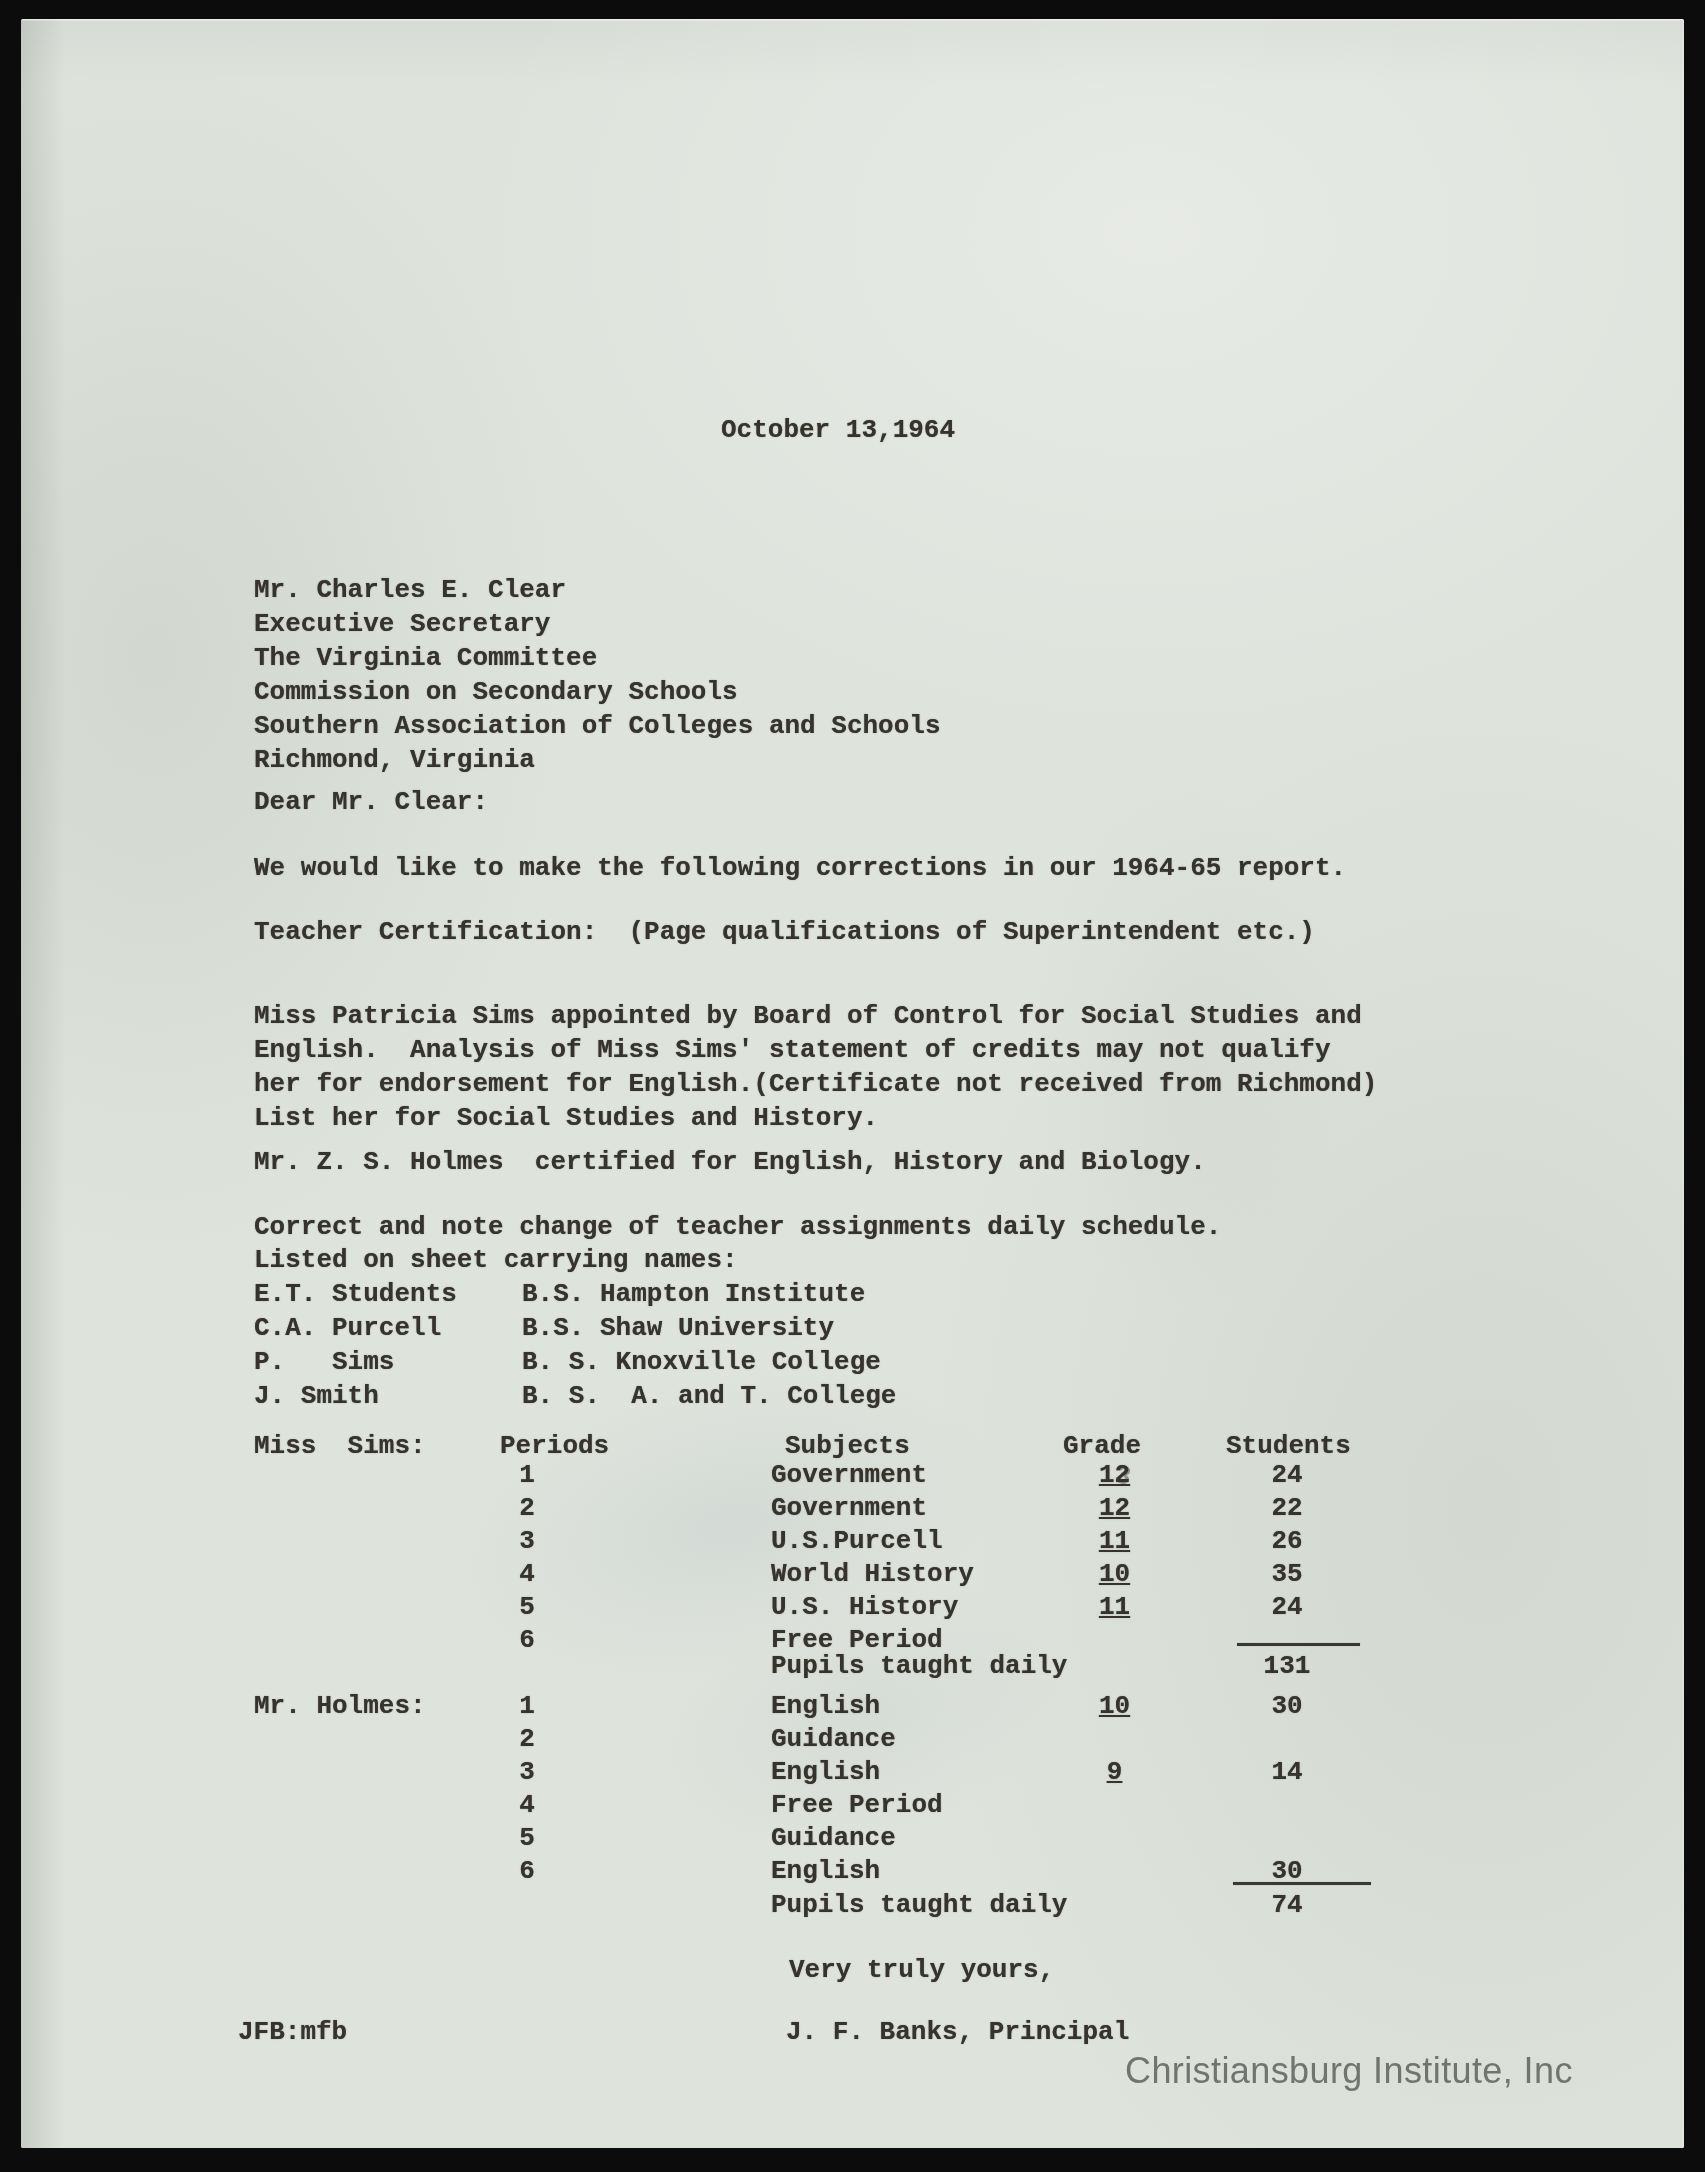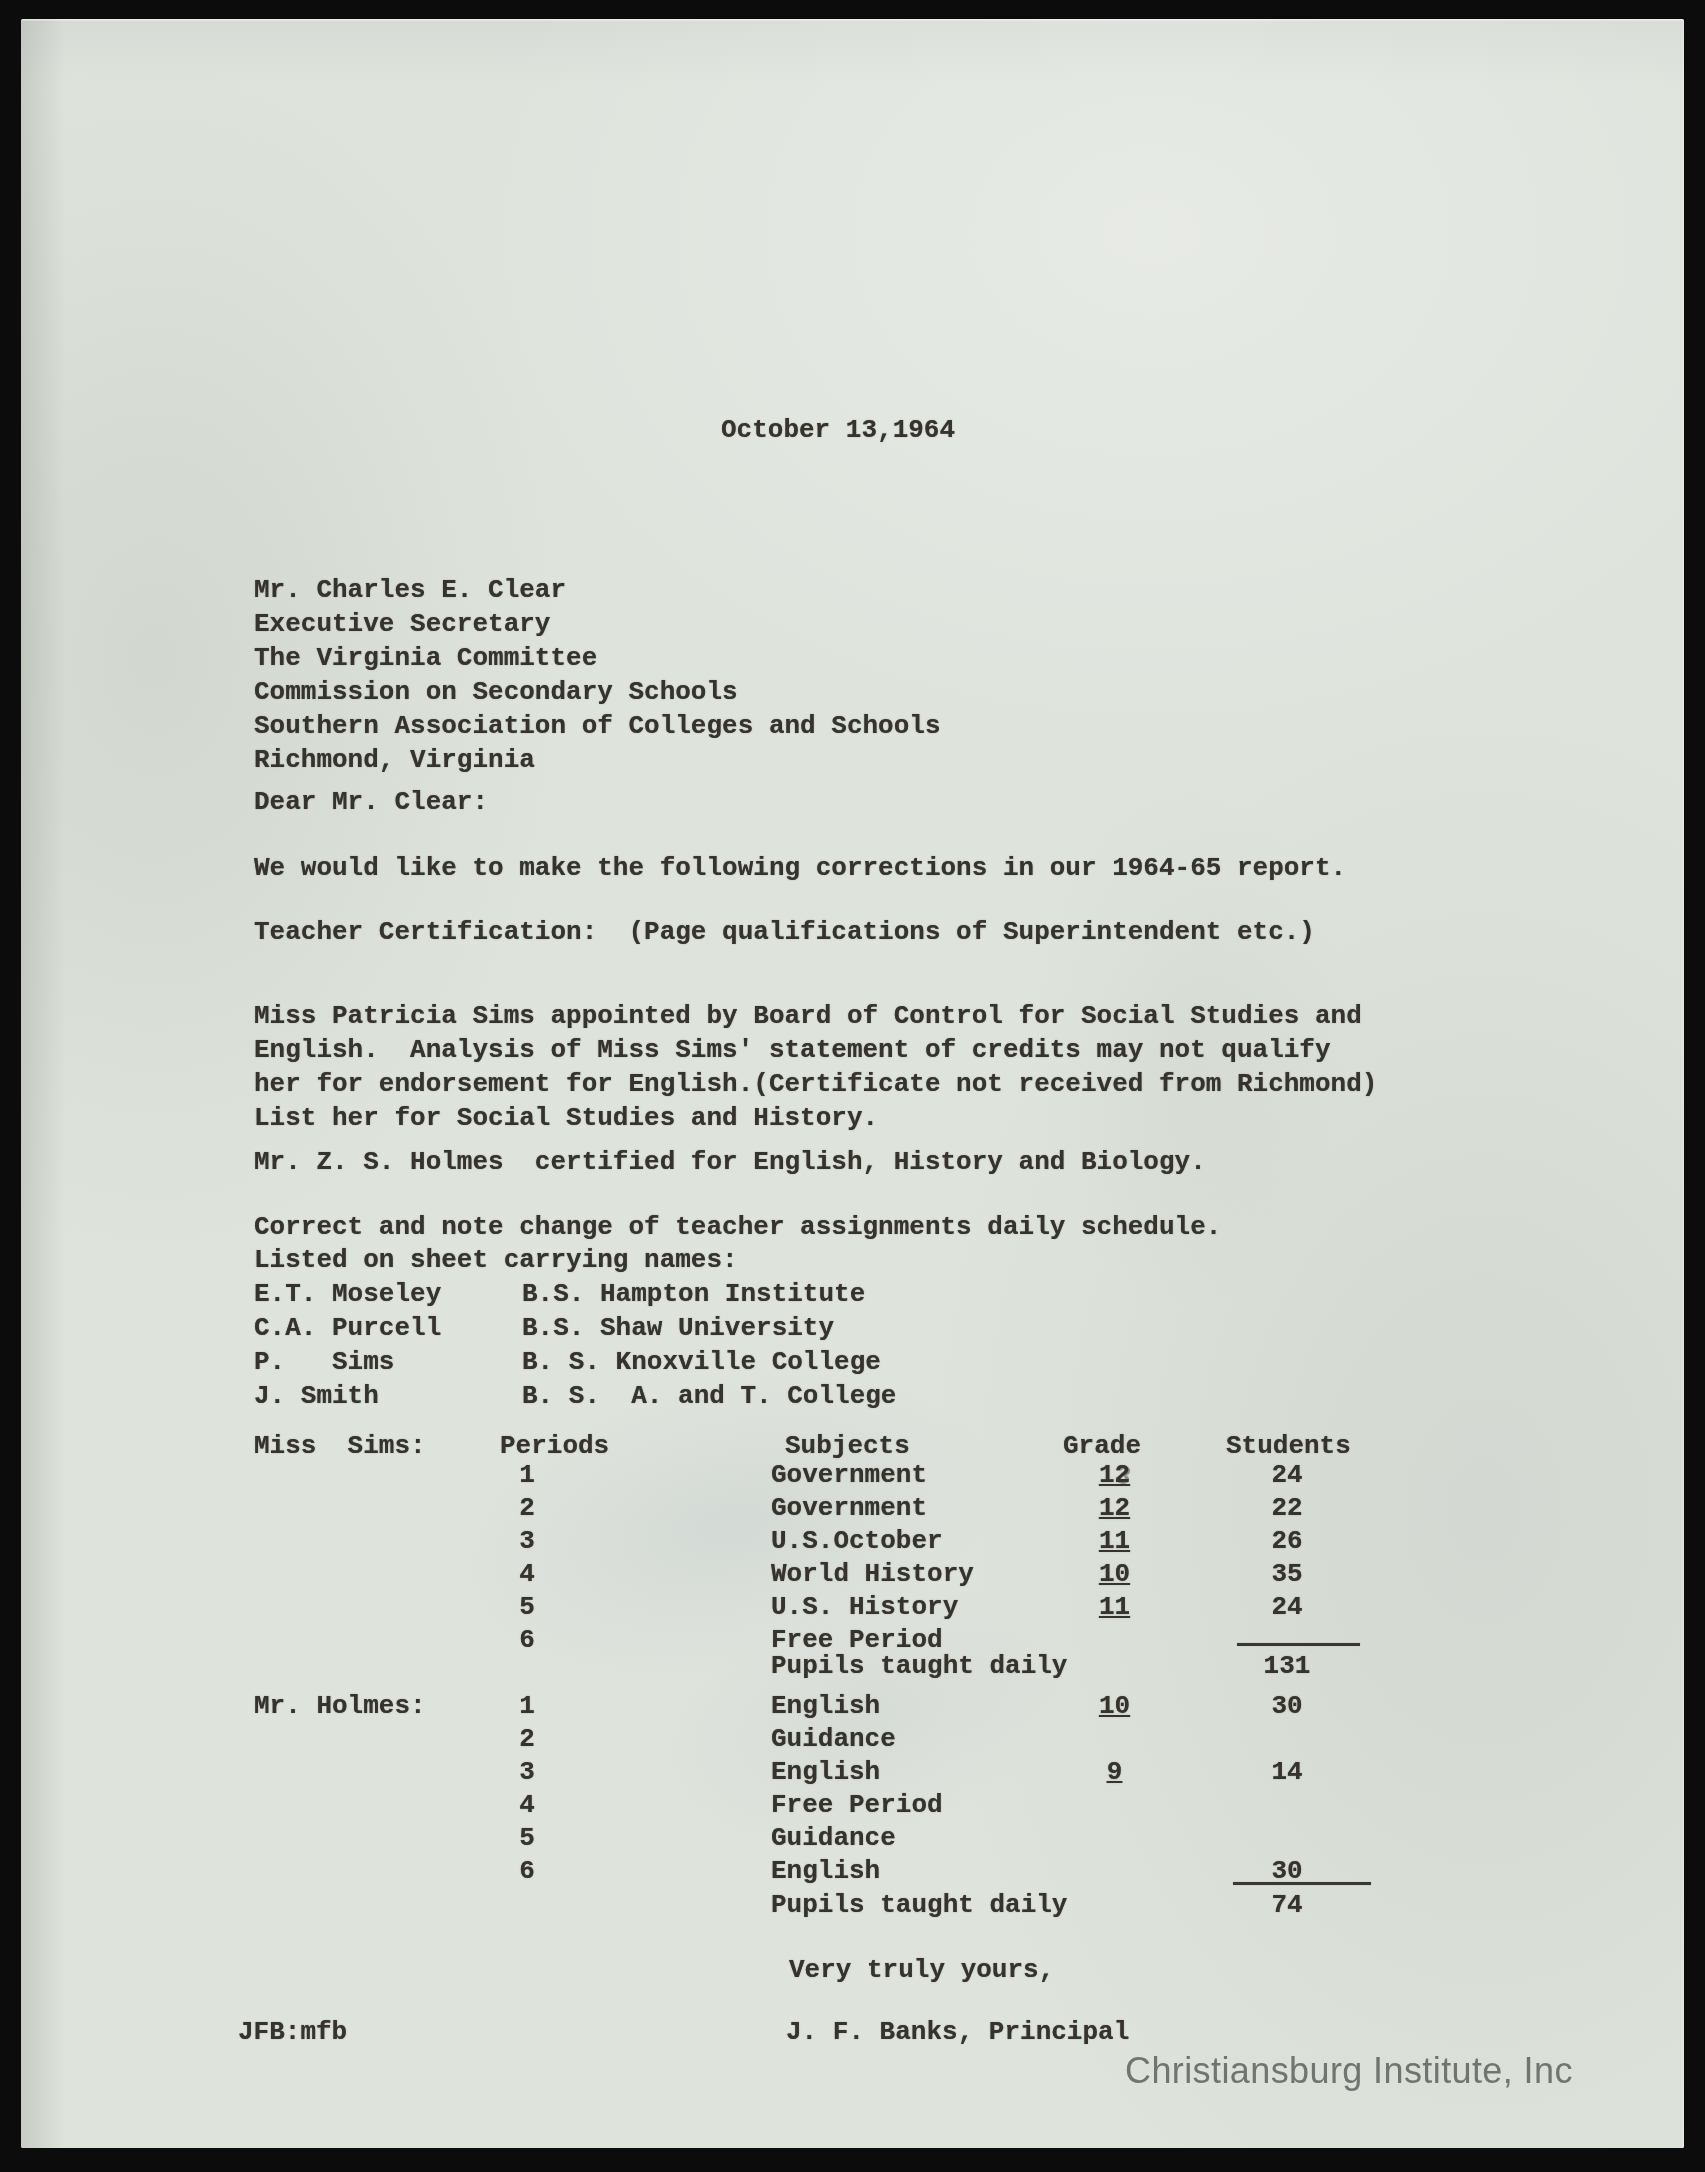--- a/index.html
+++ b/index.html
@@ -133,21 +133,21 @@
 
   <div class="tw abs pos-holmes-note">Mr. Z. S. Holmes  certified for English, History and Biology.</div>
 
   <div class="tw abs pos-assign-note">Correct and note change of teacher assignments daily schedule.</div>
 
   <div class="tw abs pos-list-intro">Listed on sheet carrying names:</div>
 
   <div class="wide pos-credentials">
 
   <div class="row45">
-        <span class="tw cell name">E.T. Moseley</span>
+        <span class="tw cell name">E.T. Students</span>
         <span class="tw cell school">B.S. Hampton Institute</span>
       </div>
       <div class="row45">
         <span class="tw cell name">C.A. Purcell</span>
         <span class="tw cell school">B.S. Shaw University</span>
       </div>
       <div class="row45">
         <span class="tw cell name">P.   Sims</span>
         <span class="tw cell school">B. S. Knoxville College</span>
       </div>
@@ -176,21 +176,21 @@
       </div>
       <div class="row44">
         <span class="tw cell c-period">2</span>
         <span class="tw cell c-subject">Government</span>
         <span class="tw cell c-grade">12</span>
         <span class="tw cell c-grade-note"></span>
         <span class="tw cell c-students">22</span>
       </div>
       <div class="row44">
         <span class="tw cell c-period">3</span>
-        <span class="tw cell c-subject">U.S.October</span>
+        <span class="tw cell c-subject">U.S.Purcell</span>
         <span class="tw cell c-grade">11</span>
         <span class="tw cell c-grade-note"></span>
         <span class="tw cell c-students">26</span>
       </div>
       <div class="row44">
         <span class="tw cell c-period">4</span>
         <span class="tw cell c-subject">World History</span>
         <span class="tw cell c-grade">10</span>
         <span class="tw cell c-grade-note"></span>
         <span class="tw cell c-students">35</span>

